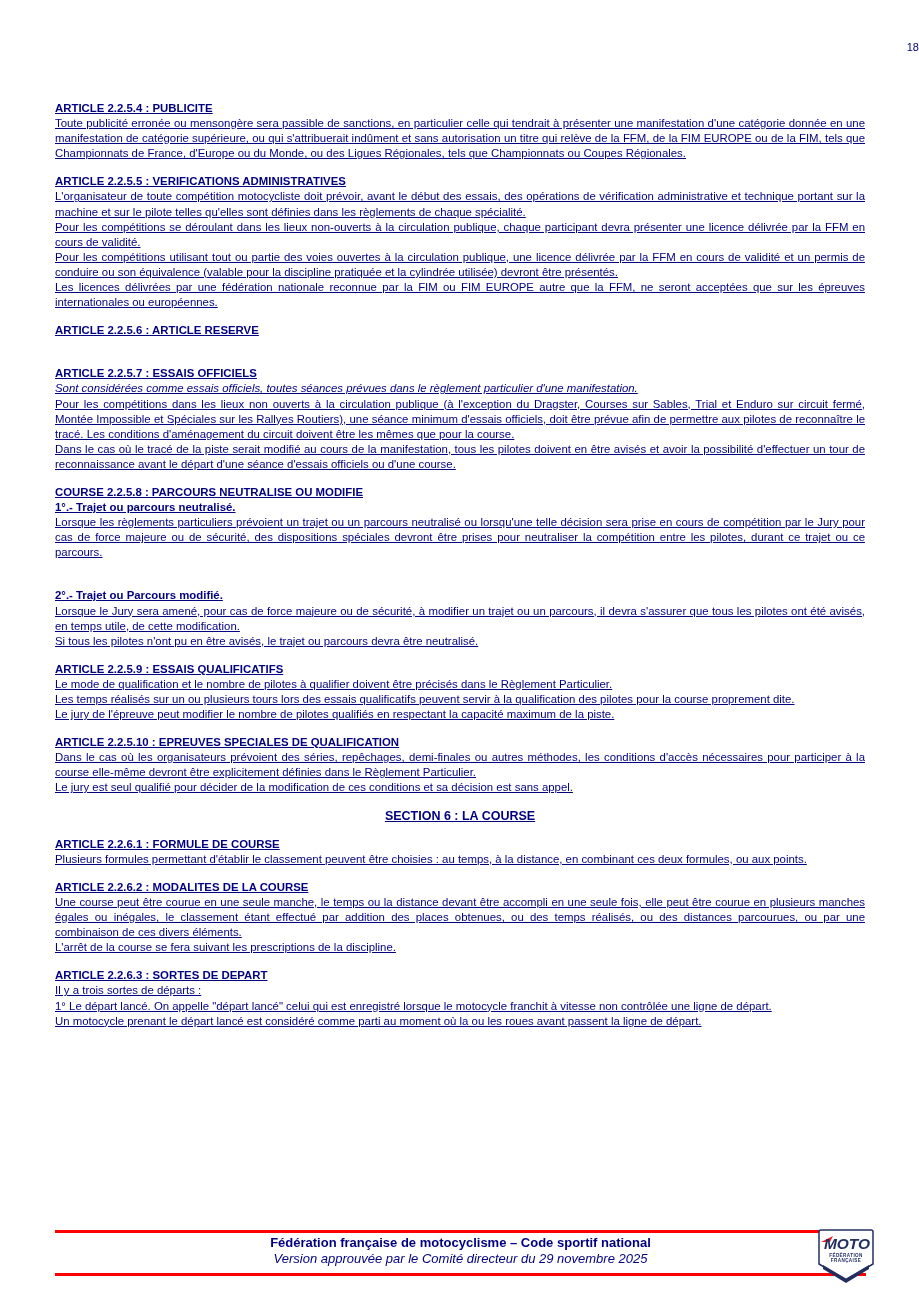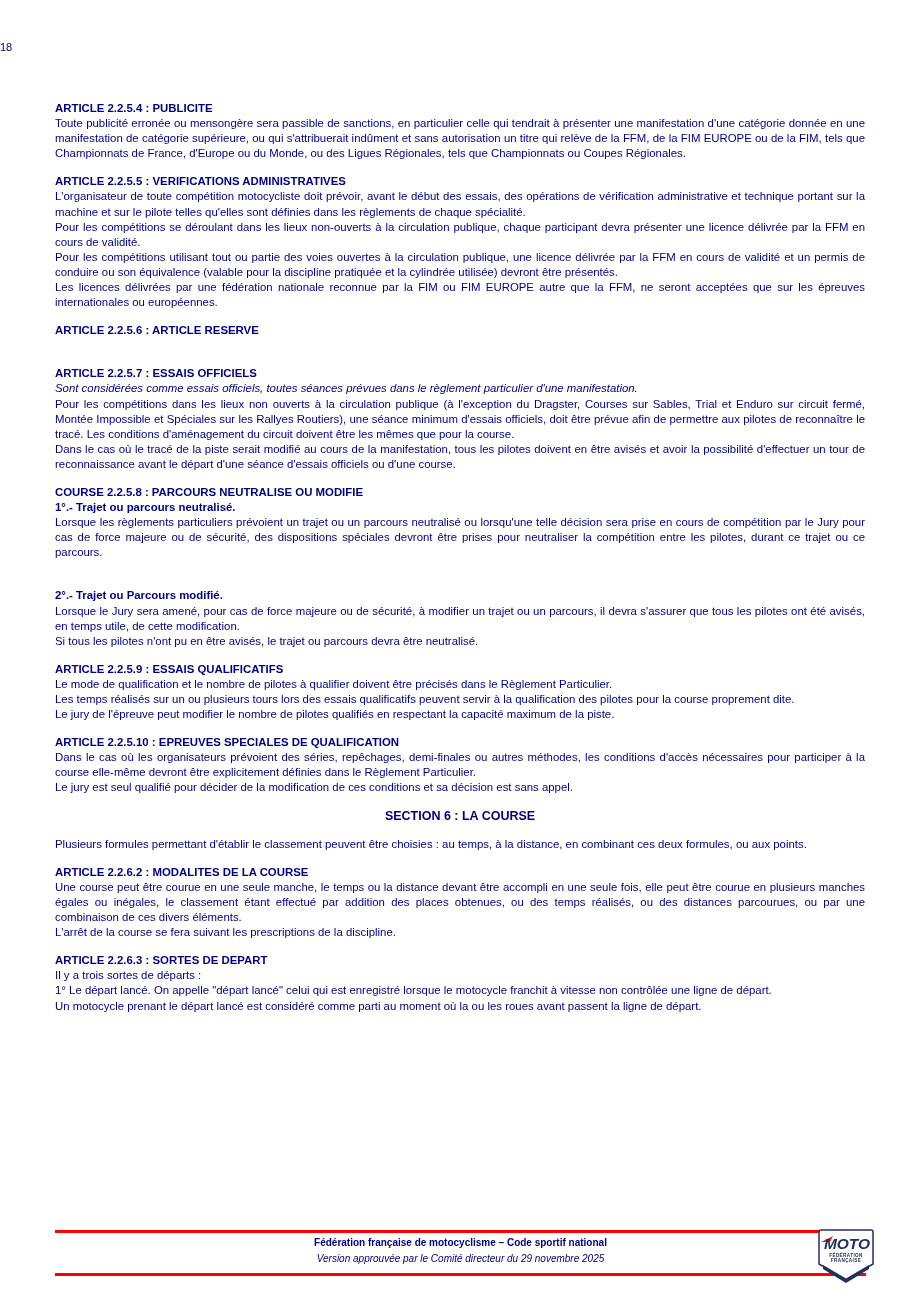--- a/index.html
+++ b/index.html
@@ -3,32 +3,32 @@
 <meta charset="utf-8">
 <style>
   html,body{margin:0;padding:0;}
   body{
     width:919px;height:1300px;position:relative;overflow:hidden;
     background:#ffffff;
     font-family:"Liberation Sans","DejaVu Sans",sans-serif;
     color:#000080;
   }
   .page-number{
-    text-align:left;
+    text-align:right;
     padding-top:40px;
     font-size:11px;
     line-height:14px;
     margin-bottom:47px;
   }
   .content{
     padding:0 54px 0 55px;
     font-size:11.4px;
     line-height:15.1px;
   }
-  .blk{margin:0;}
+  .blk{margin:0;text-decoration:underline;}
   .blk.para{text-align:justify;}
   .blk.para.italic{font-style:italic;}
   .blk.heading{font-weight:bold;}
   .blk.subheading{font-weight:bold;}
   .blk.section-title{
     font-weight:bold;
     text-align:center;
     font-size:12.5px;
   }
   .blk.gap{height:13px;}
@@ -37,21 +37,21 @@
     position:absolute;
     left:0;top:1228px;width:919px;height:60px;
   }
   .footer-rule{
     position:absolute;left:55px;width:811px;height:3px;background:#ff0000;
   }
   .footer-rule.top{top:2px;}
   .footer-rule.bottom{top:45px;}
   .footer-text{
     position:absolute;left:55px;top:7px;width:811px;text-align:center;
-    font-size:10px;line-height:15.5px;
+    font-size:13px;line-height:15.5px;
   }
   .footer-line1{font-weight:bold;}
   .footer-line2{font-style:italic;}
   .logo{
     position:absolute;right:44px;top:0px;width:58px;height:58px;
   }
 </style>
 </head>
 <body>
 
@@ -86,20 +86,21 @@
     <div class="blk para">Le mode de qualification et le nombre de pilotes à qualifier doivent être précisés dans le Règlement Particulier.</div>
     <div class="blk para">Les temps réalisés sur un ou plusieurs tours lors des essais qualificatifs peuvent servir à la qualification des pilotes pour la course proprement dite.</div>
     <div class="blk para">Le jury de l'épreuve peut modifier le nombre de pilotes qualifiés en respectant la capacité maximum de la piste.</div>
     <div class="blk gap"></div>
     <div class="blk heading">ARTICLE 2.2.5.10 : EPREUVES SPECIALES DE QUALIFICATION</div>
     <div class="blk para">Dans le cas où les organisateurs prévoient des séries, repêchages, demi-finales ou autres méthodes, les conditions d'accès nécessaires pour participer à la course elle-même devront être explicitement définies dans le Règlement Particulier.</div>
     <div class="blk para">Le jury est seul qualifié pour décider de la modification de ces conditions et sa décision est sans appel.</div>
     <div class="blk gap"></div>
     <div class="blk section-title">SECTION 6 : LA COURSE</div>
     <div class="blk gap"></div>
+    <div class="blk heading">ARTICLE 2.2.6.1 : FORMULE DE COURSE</div>
     <div class="blk para">Plusieurs formules permettant d'établir le classement peuvent être choisies : au temps, à la distance, en combinant ces deux formules, ou aux points.</div>
     <div class="blk gap"></div>
     <div class="blk heading">ARTICLE 2.2.6.2 : MODALITES DE LA COURSE</div>
     <div class="blk para">Une course peut être courue en une seule manche, le temps ou la distance devant être accompli en une seule fois, elle peut être courue en plusieurs manches égales ou inégales, le classement étant effectué par addition des places obtenues, ou des temps réalisés, ou des distances parcourues, ou par une combinaison de ces divers éléments.</div>
     <div class="blk para">L'arrêt de la course se fera suivant les prescriptions de la discipline.</div>
     <div class="blk gap"></div>
     <div class="blk heading">ARTICLE 2.2.6.3 : SORTES DE DEPART</div>
     <div class="blk para">Il y a trois sortes de départs :</div>
     <div class="blk para">1° Le départ lancé. On appelle "départ lancé" celui qui est enregistré lorsque le motocycle franchit à vitesse non contrôlée une ligne de départ.</div>
     <div class="blk para">Un motocycle prenant le départ lancé est considéré comme parti au moment où la ou les roues avant passent la ligne de départ.</div>

